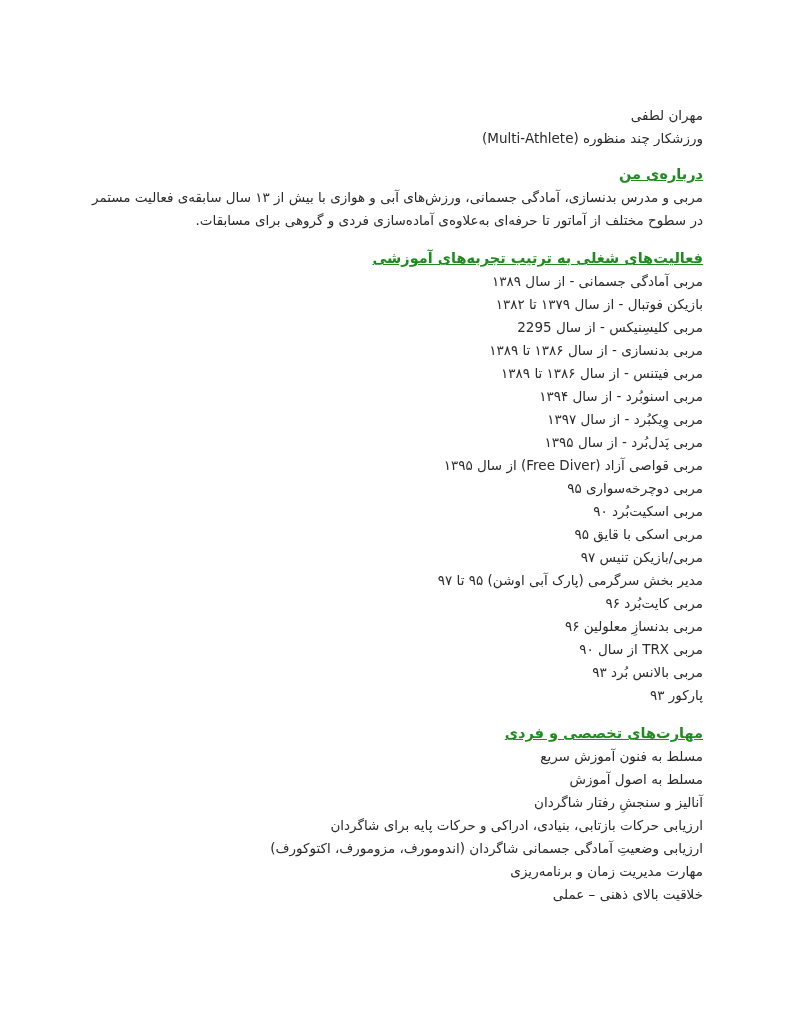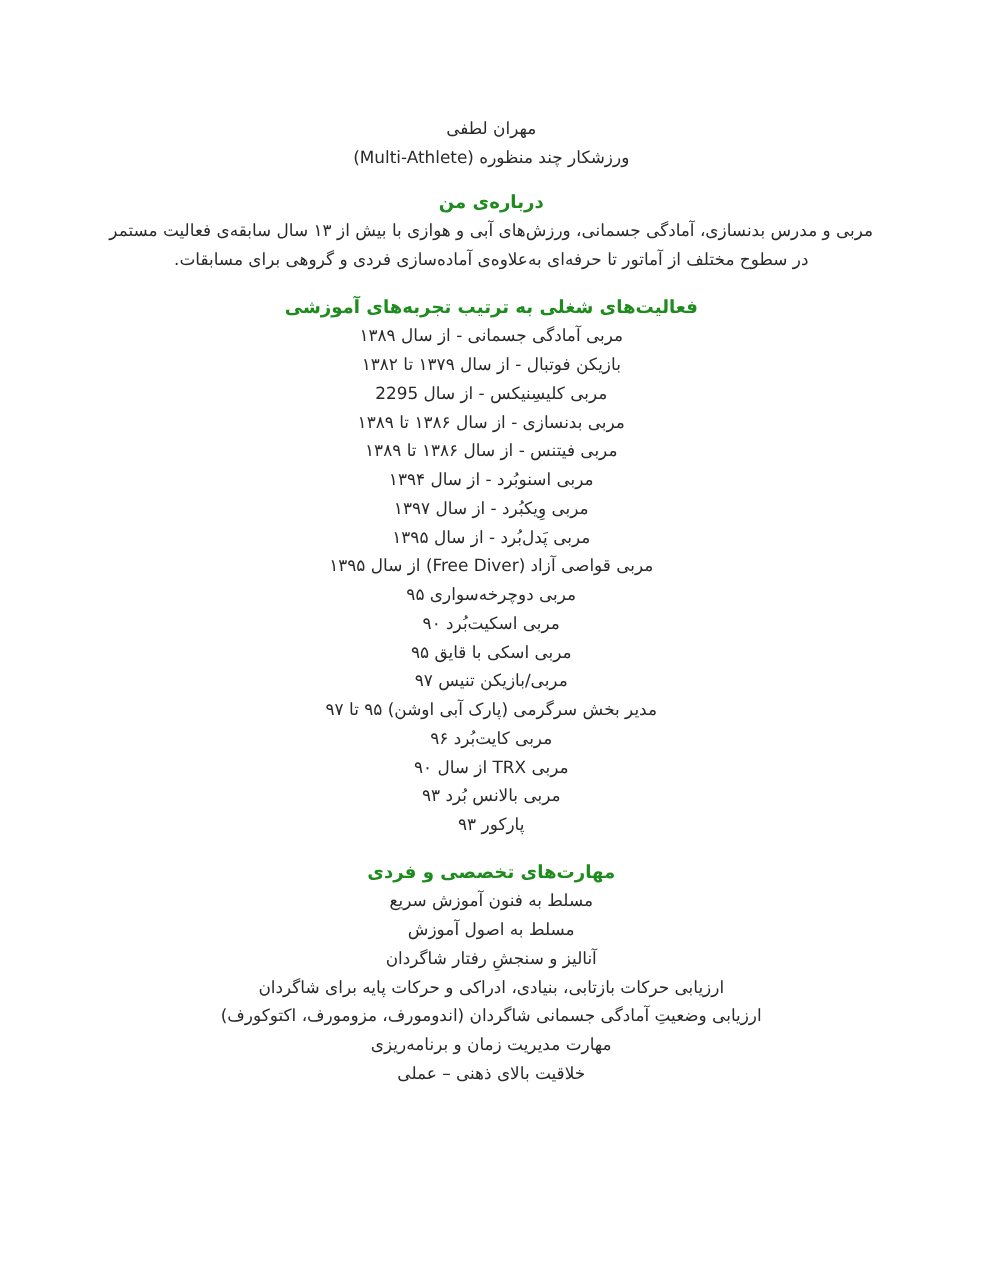--- a/index.html
+++ b/index.html
@@ -1,20 +1,20 @@
 <!DOCTYPE html>
 <html><head>
   <meta charset="utf-8">
   <style>
     html, body { margin: 0; padding: 0; background: #ffffff; }
     body { width: 791px; height: 1024px; position: relative; overflow: hidden;
       font-family: "DejaVu Sans", "Liberation Sans", sans-serif; color: #2a2a2a; }
-    .page { position: absolute; right: 88px; top: 92px; width: 620px; direction: rtl; text-align: center; }
+    .page { position: absolute; right: 88px; top: 104px; width: 620px; direction: rtl; text-align: right; }
     .line { font-size: 13.5px; line-height: 23px; white-space: nowrap; }
-    .heading { color: #1f8b1f; font-weight: bold; font-size: 14.5px; line-height: 23px; }
+    .heading { color: #1f8b1f; font-weight: bold; font-size: 14.5px; line-height: 23px; text-decoration: underline; }
     .header-block { margin-bottom: 13px; }
     .section { margin-bottom: 15px; }
   </style>
 </head>
 <body>
 
 <div class="page">
   <div class="header-block">
     <div class="line">مهران لطفی</div>
     <div class="line">ورزشکار چند منظوره (Multi-Athlete)</div>
@@ -37,20 +37,21 @@
       <div class="line">مربی اسنوبُرد - از سال ۱۳۹۴</div>
       <div class="line">مربی وِیکبُرد - از سال ۱۳۹۷</div>
       <div class="line">مربی پَدل‌بُرد - از سال ۱۳۹۵</div>
       <div class="line">مربی قواصی آزاد (Free Diver) از سال ۱۳۹۵</div>
       <div class="line">مربی دوچرخه‌سواری ۹۵</div>
       <div class="line">مربی اسکیت‌بُرد ۹۰</div>
       <div class="line">مربی اسکی با قایق ۹۵</div>
       <div class="line">مربی/بازیکن تنیس ۹۷</div>
       <div class="line">مدیر بخش سرگرمی (پارک آبی اوشن) ۹۵ تا ۹۷</div>
       <div class="line">مربی کایت‌بُرد ۹۶</div>
+      <div class="line">مربی بدنسازِ معلولین ۹۶</div>
       <div class="line">مربی TRX از سال ۹۰</div>
       <div class="line">مربی بالانس بُرد ۹۳</div>
       <div class="line">پارکور ۹۳</div>
     </div>
   </div>
 
   <div class="section">
     <div class="heading">مهارت‌های تخصصی و فردی</div>
     <div>
       <div class="line">مسلط به فنون آموزش سریع</div>

